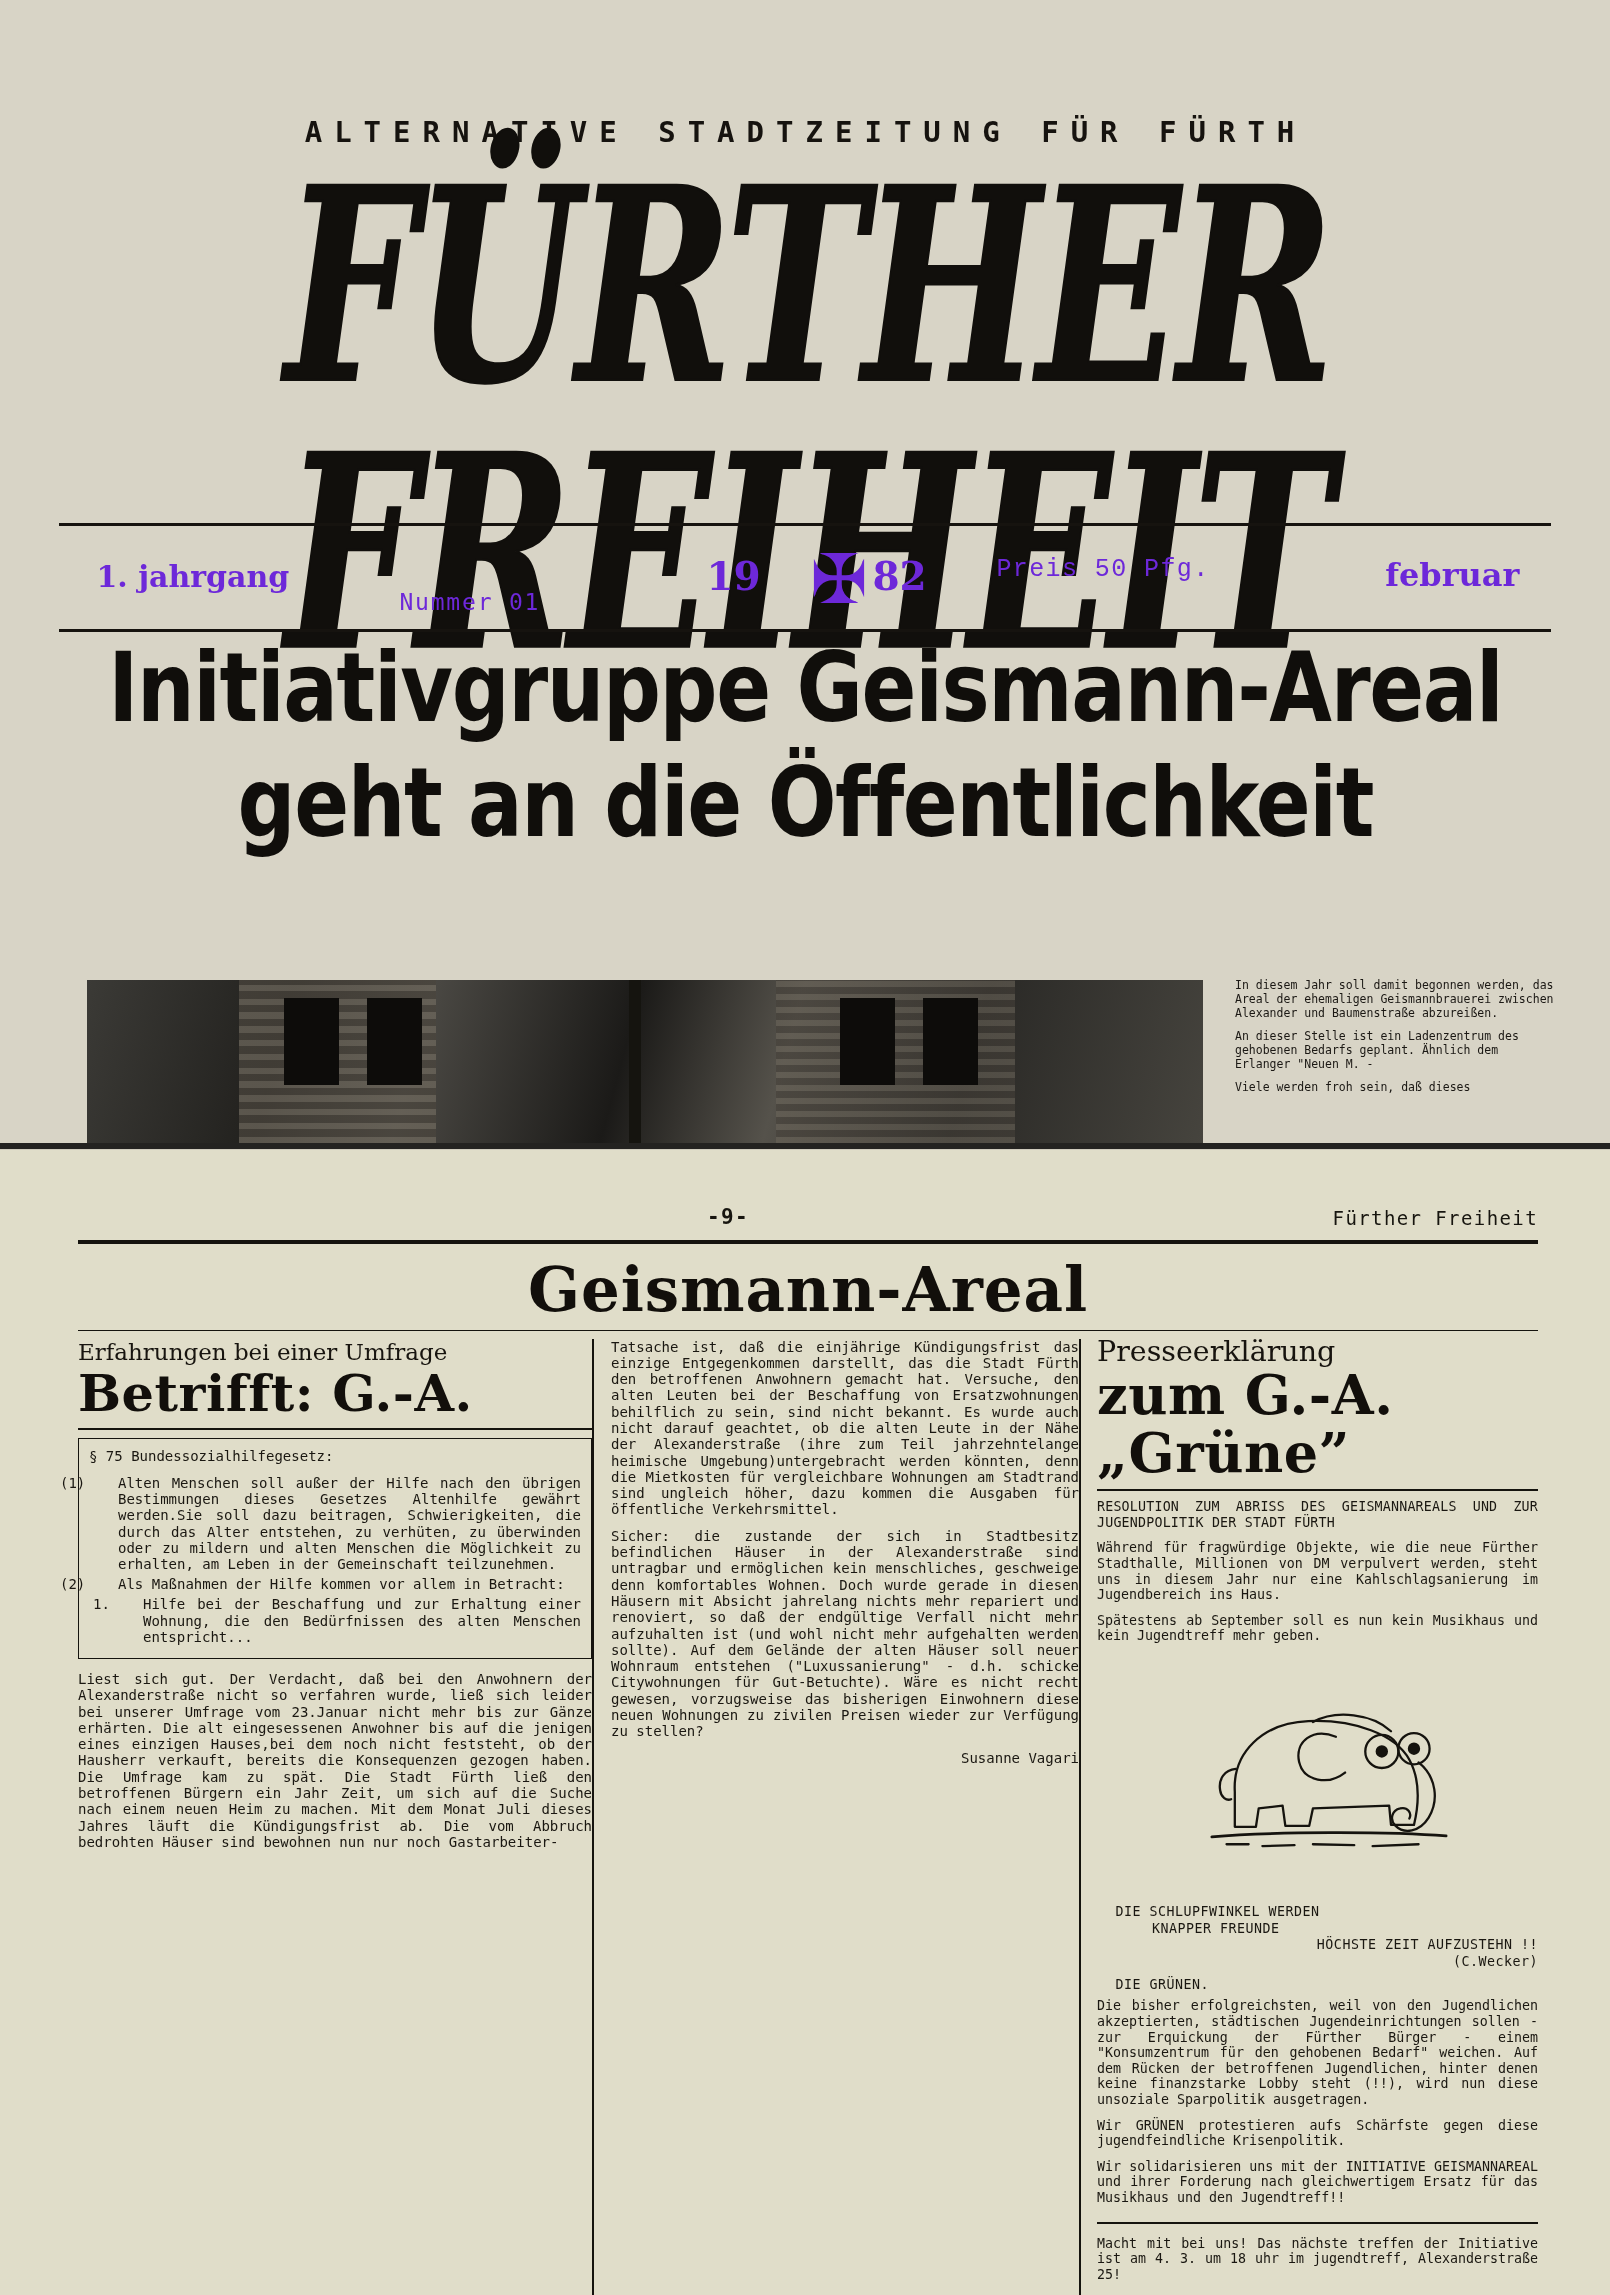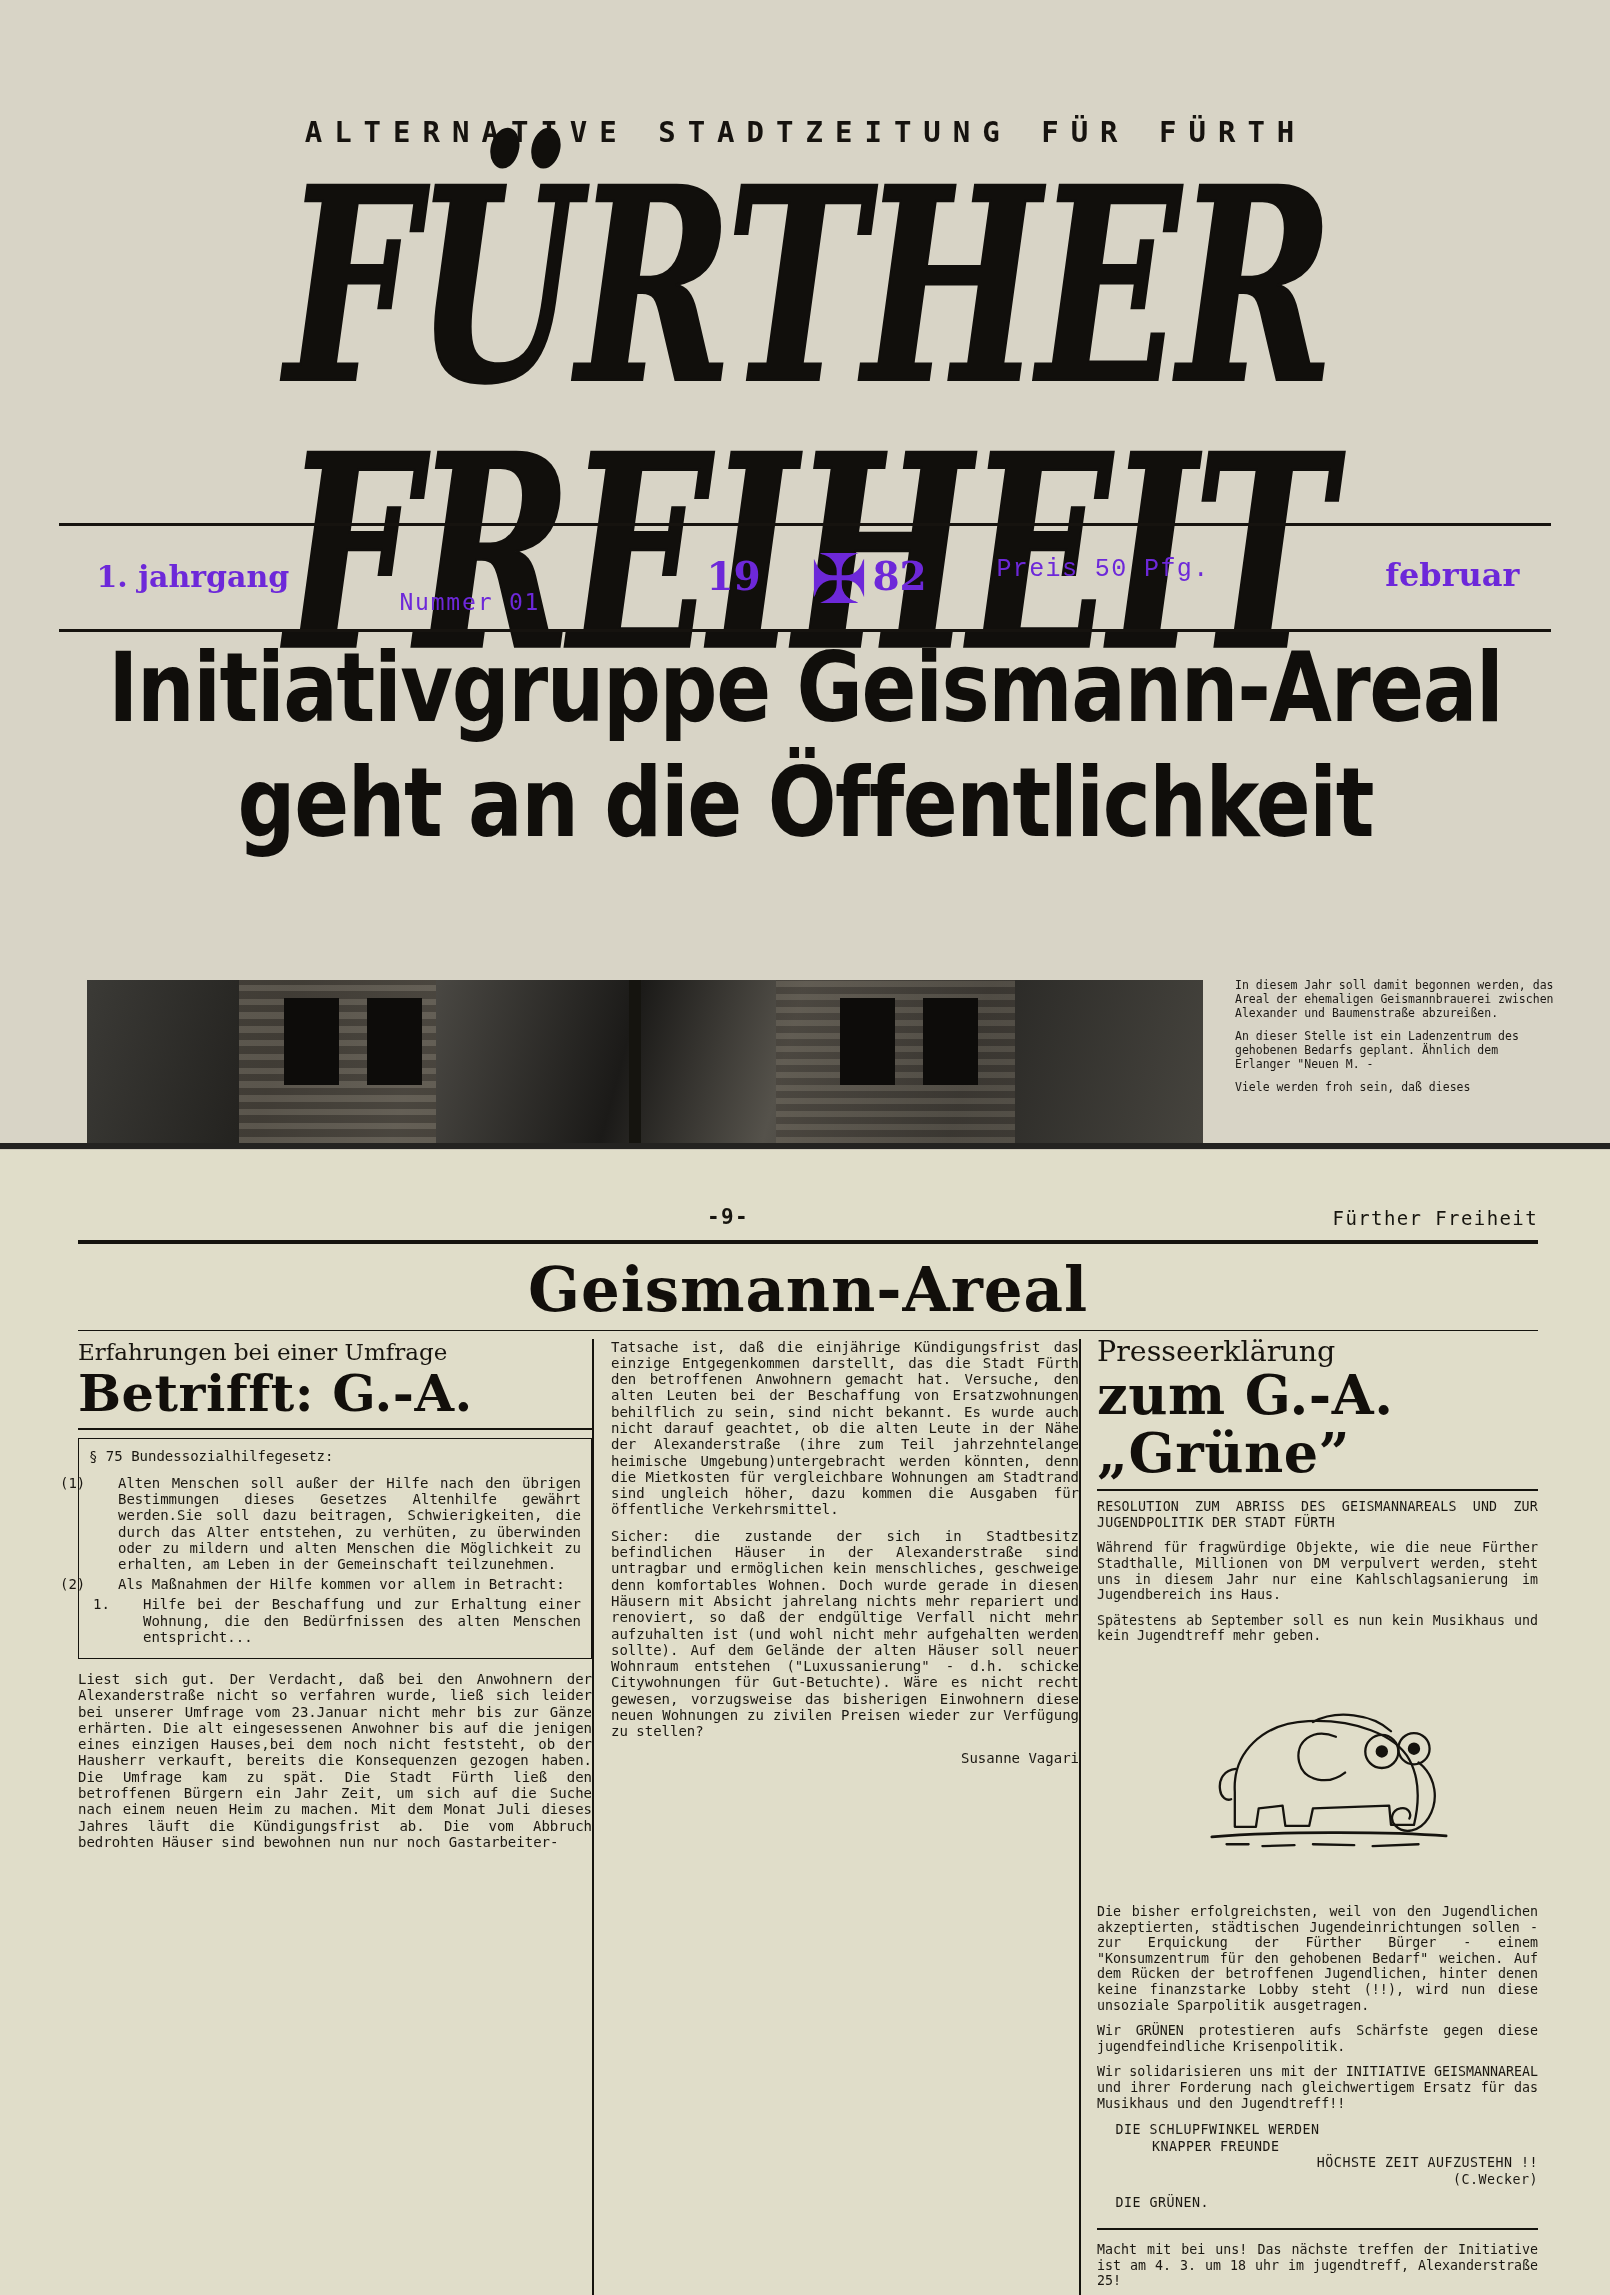--- a/index.html
+++ b/index.html
@@ -291,34 +291,34 @@
                 <path d="M700 236 C740 268 744 320 722 356 C702 388 668 392 650 374 C636 360 642 340 660 336 C676 332 686 346 680 358"></path>
 
                 <path d="M302 250 C278 252 264 272 268 296 C270 312 282 320 292 316"></path>
 
                 <path d="M250 398 C380 386 640 386 760 396" stroke-width="6"></path>
                 <path d="M282 414 L330 414 M360 418 L430 416 M470 414 L560 416 M600 418 L700 414"></path>
               </g>
             </svg>
           </div>
 
-          <div class="body presse-body">
-            <p>Die bisher erfolgreichsten, weil von den Jugendlichen akzeptierten, städtischen Jugendeinrichtungen sollen - zur Erquickung der Fürther Bürger - einem "Konsumzentrum für den gehobenen Bedarf" weichen. Auf dem Rücken der betroffenen Jugendlichen, hinter denen keine finanzstarke  Lobby steht (!!), wird nun diese unsoziale Sparpolitik ausgetragen.</p>
-            <p>Wir GRÜNEN protestieren aufs Schärfste gegen diese jugendfeindliche Krisenpolitik.</p>
-            <p>Wir solidarisieren uns mit der INITIATIVE GEISMANNAREAL und ihrer Forderung nach gleichwertigem Ersatz für das Musikhaus und den Jugendtreff!!</p>
-          </div>
-
           <div class="body slogan">
             <span class="i1">DIE SCHLUPFWINKEL WERDEN</span>
             <span class="i2">KNAPPER FREUNDE</span>
             <span class="i3">HÖCHSTE ZEIT AUFZUSTEHN !!</span>
             <span class="i3">(C.Wecker)</span>
             <span class="i4">DIE GRÜNEN.</span>
           </div>
 
+          <div class="body presse-body">
+            <p>Die bisher erfolgreichsten, weil von den Jugendlichen akzeptierten, städtischen Jugendeinrichtungen sollen - zur Erquickung der Fürther Bürger - einem "Konsumzentrum für den gehobenen Bedarf" weichen. Auf dem Rücken der betroffenen Jugendlichen, hinter denen keine finanzstarke  Lobby steht (!!), wird nun diese unsoziale Sparpolitik ausgetragen.</p>
+            <p>Wir GRÜNEN protestieren aufs Schärfste gegen diese jugendfeindliche Krisenpolitik.</p>
+            <p>Wir solidarisieren uns mit der INITIATIVE GEISMANNAREAL und ihrer Forderung nach gleichwertigem Ersatz für das Musikhaus und den Jugendtreff!!</p>
+          </div>
+
           <div class="rule-thin" style="position:relative;width:441px;margin:16.5px 0 11px 0;"></div>
 
           <div class="body machtmit">Macht mit bei uns! Das nächste treffen der Initiative ist am 4. 3. um 18 uhr im jugendtreff, Alexanderstraße 25!</div>
 
         </div>
       </div>
 
     </div>
   </div>
 

